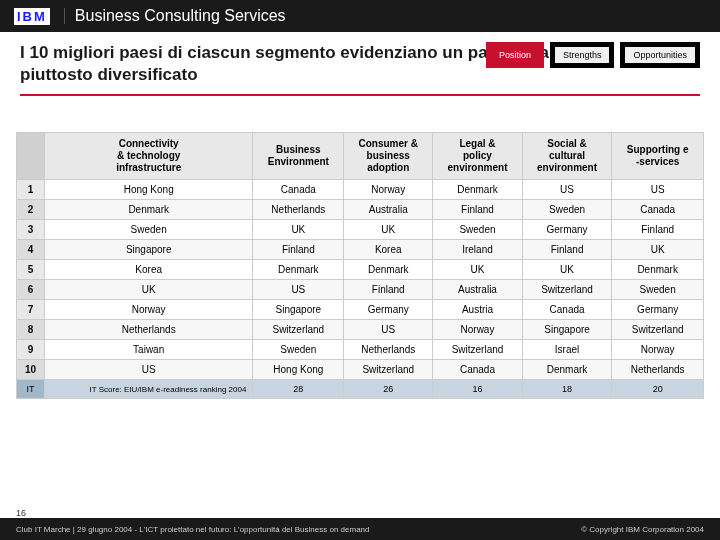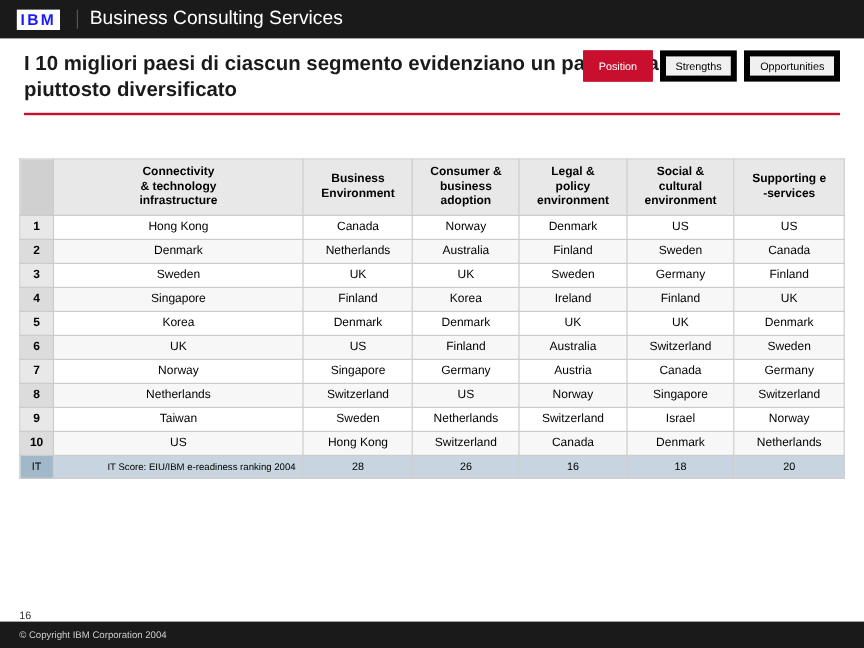--- a/index.html
+++ b/index.html
@@ -290,16 +290,17 @@
   <td>26</td>
   <td>16</td>
   <td>18</td>
   <td>20</td>
 </tr>
       </tbody>
   </table>
 </div>
 
 <div class="bottom-bar">
+  <span class="bottom-left">Club IT Marche | 29 giugno 2004 - L'ICT proiettato nel futuro: L'opportunità del Business on demand</span>
   <span class="bottom-right">© Copyright IBM Corporation 2004</span>
 </div>
 
 <div style="position: fixed; bottom: 22px; left: 16px; font-size: 9px; color: rgb(51, 51, 51);">16</div>
 
 </body></html>

